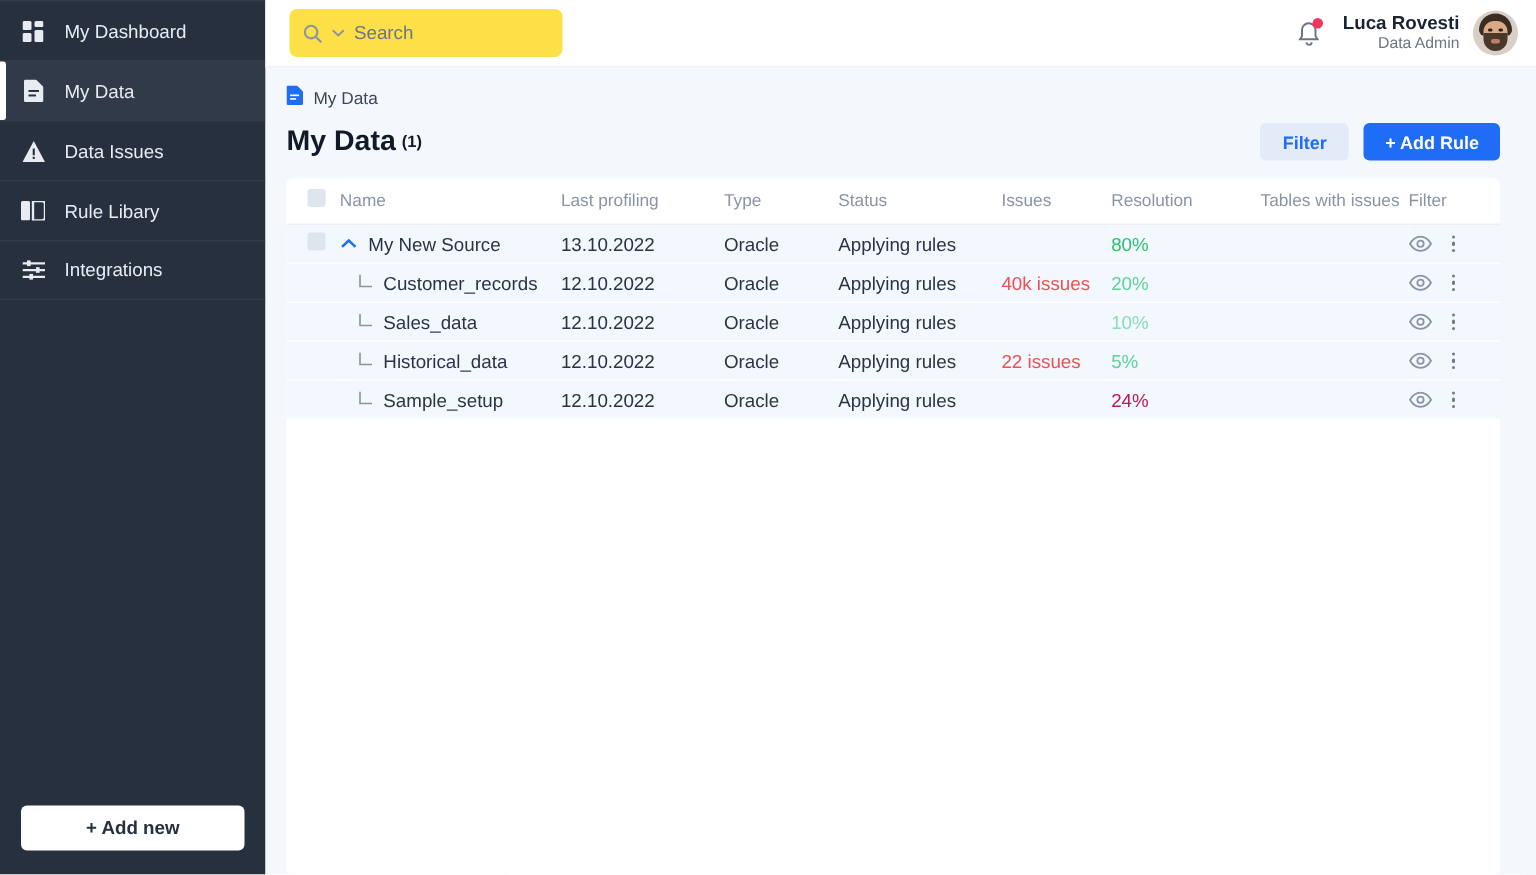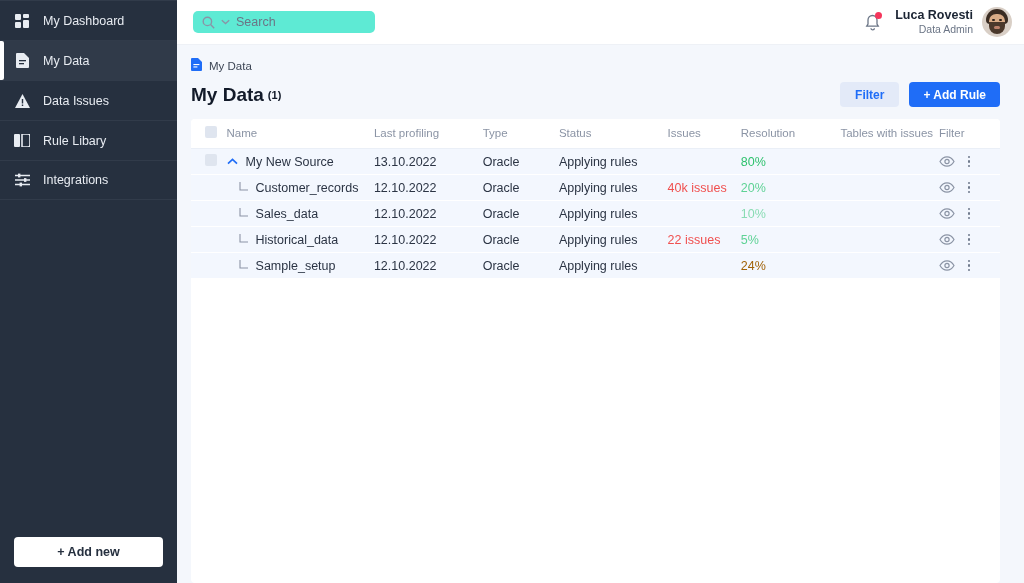--- a/index.html
+++ b/index.html
@@ -48,21 +48,21 @@
 
   
   .main { flex: 1; height: 583px; background: #f4f7fc; display: flex; flex-direction: column; position: relative; }
 
   .topbar {
     height: 45px; background: #ffffff; display: flex; align-items: center;
     padding: 0 12px 0 16px; flex-shrink: 0;
     border-bottom: 1px solid #eef1f6;
   }
   .search-box {
-    width: 182px; height: 22px; background: #5eead4; border-radius: 5px;
+    width: 182px; height: 32px; background: #fde047; border-radius: 5px;
     display: flex; align-items: center; gap: 6px; padding: 0 9px; cursor: text;
   }
   .search-box .si { color: #8a94a6; display: flex; }
   .search-placeholder { color: #6b7586; font-size: 12.5px; }
   .topbar-right { margin-left: auto; display: flex; align-items: center; gap: 14px; }
   .bell { position: relative; width: 17px; height: 18px; color: #5c6舒; cursor: pointer; }
   .bell { color: #6b7586; }
   .bell .dot {
     position: absolute; right: -1px; top: -1px; width: 7px; height: 7px;
     background: #f5365c; border-radius: 50%;
@@ -424,21 +424,21 @@
                   <span class="tree-glyph"><svg width="9" height="10" viewBox="0 0 9 10" fill="none" stroke="currentColor" stroke-width="1.1">
                       <path d="M1 0v8h8"></path>
                     </svg></span>
                   <span class="child-name">Sample_setup</span>
                 </span>
               </td>
               <td class="col-last">12.10.2022</td>
               <td class="col-type">Oracle</td>
               <td class="col-status">Applying rules</td>
               <td class="col-issues issues-cell" style="color: rgb(240, 80, 79);"></td>
-              <td class="col-res res-cell" style="color: #a16207;">24%</td>
+              <td class="col-res res-cell" style="color: #be185d;">24%</td>
               <td class="col-tables"></td>
               <td class="col-act">
                 <span class="actions-cell">
                   <span class="act-icon">
                     <svg width="16" height="11" viewBox="0 0 16 11" fill="none" stroke="currentColor" stroke-width="1.2">
                       <path d="M1 5.5C3 2 5.3 0.8 8 0.8S13 2 15 5.5C13 9 10.7 10.2 8 10.2S3 9 1 5.5z"></path>
                       <circle cx="8" cy="5.5" r="2.1"></circle>
                     </svg>
                   </span>
                   <span class="dots">

